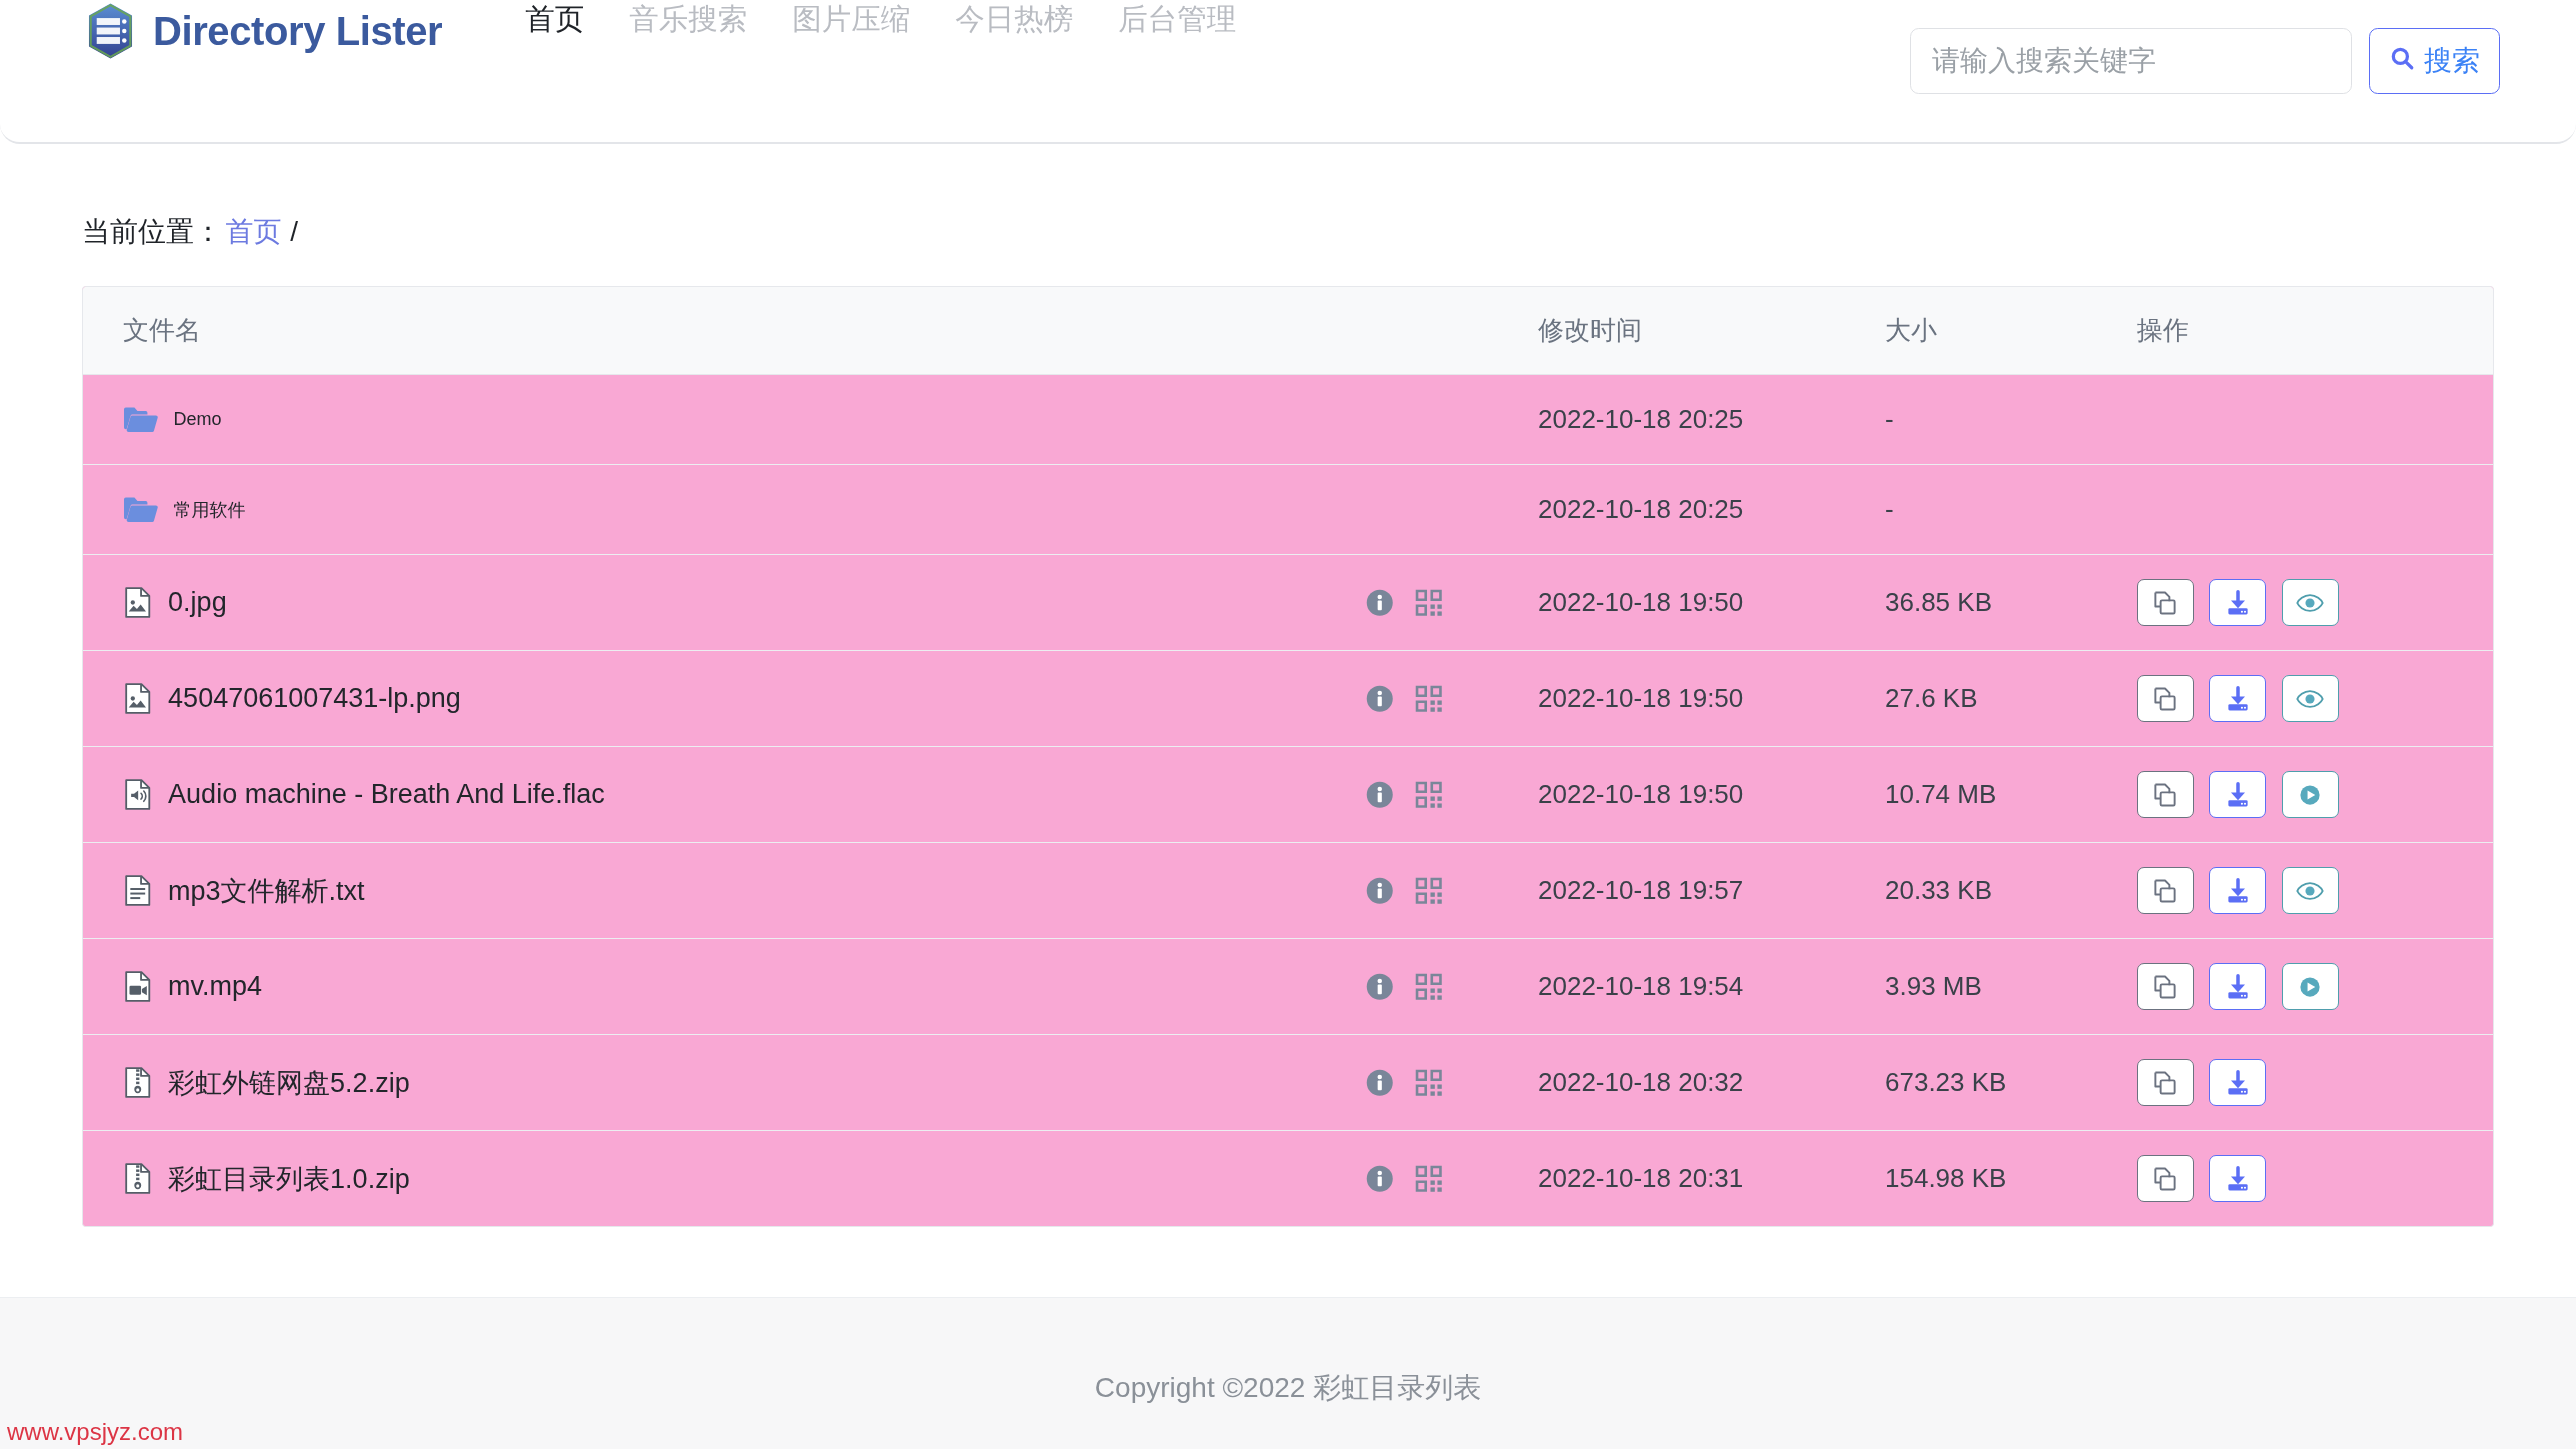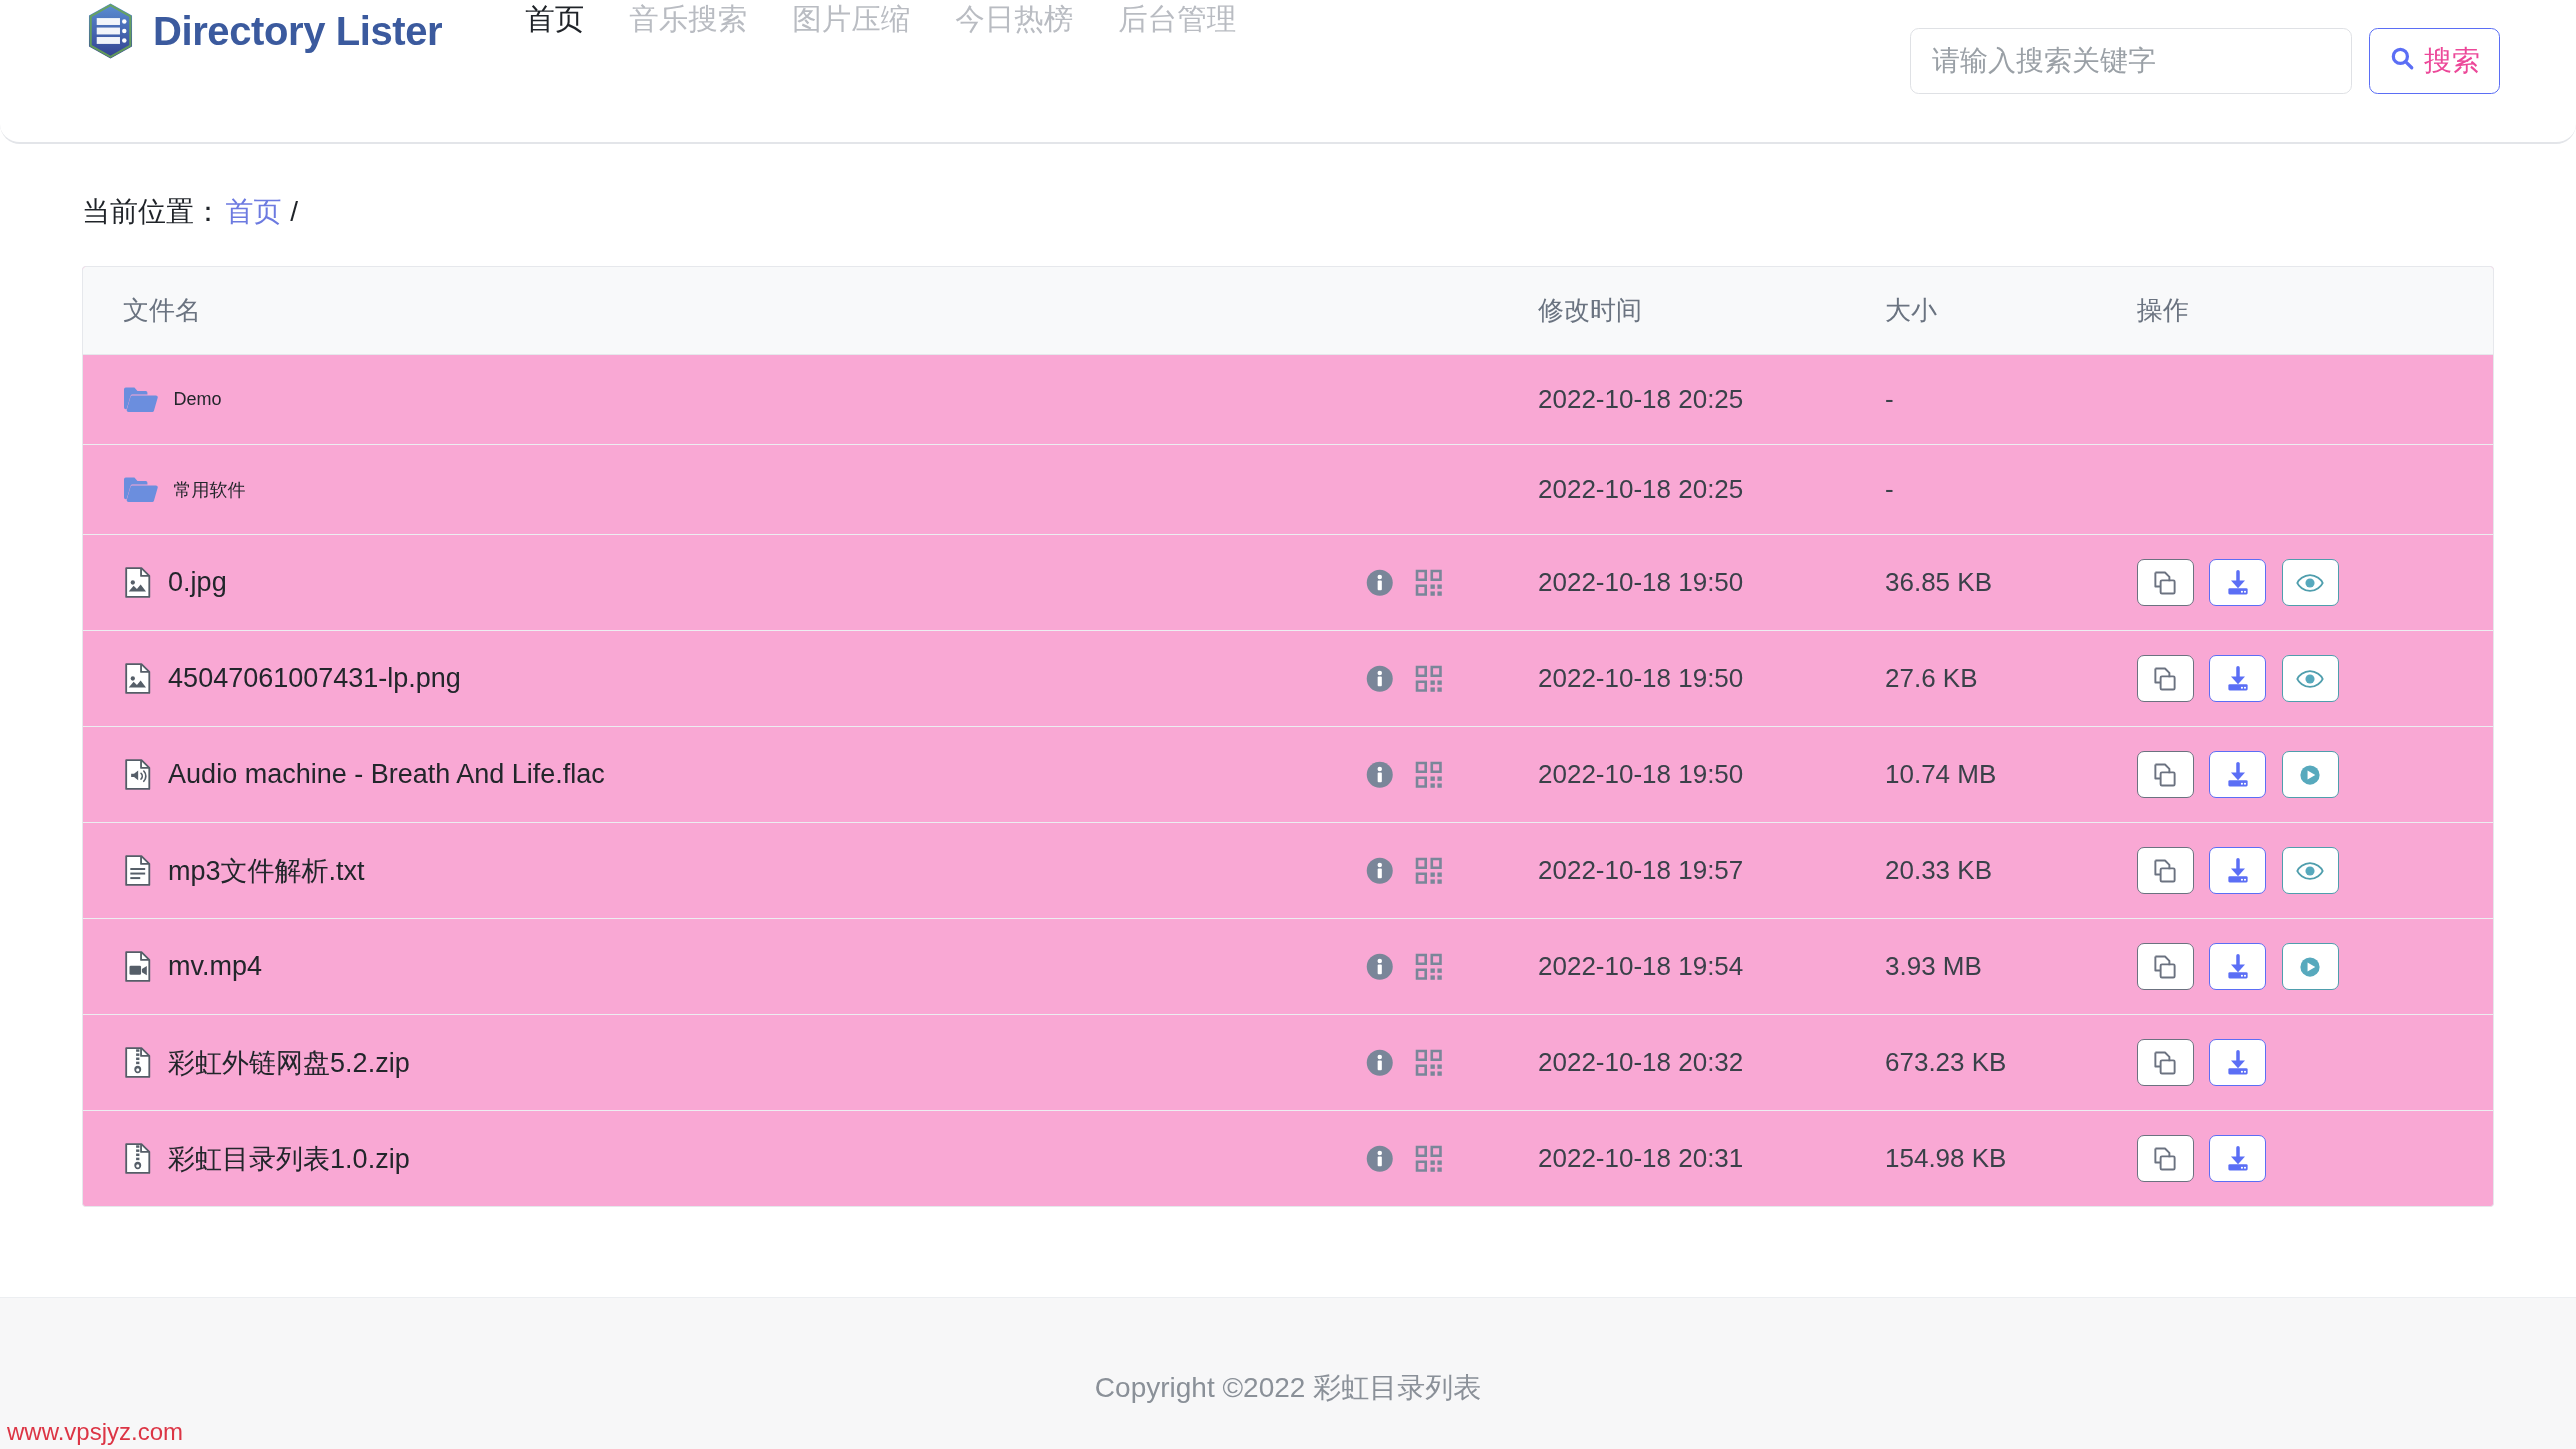--- a/index.html
+++ b/index.html
@@ -70,39 +70,40 @@
     outline: none;
     font-family: "Liberation Sans", "DejaVu Sans", sans-serif;
   }
   .search-input::placeholder { color: #9aa0a6; }
   .search-btn {
     height: 66px;
     min-width: 130px;
     border: 1.7px solid #5b6ef5;
     border-radius: 8.7px;
     background: #fff;
-    color: #ec4899;
+    color: #3b82f6;
     font-size: 28px;
     display: flex;
     align-items: center;
     justify-content: center;
     gap: 8.7px;
     cursor: pointer;
     padding: 8px 19px;
     font-family: "Liberation Sans", "DejaVu Sans", sans-serif;
   }
 
   
   .breadcrumb {
     padding: 49px 0 0 82px;
     font-size: 28px;
     color: #1f2328;
     display: flex;
     align-items: baseline;
     gap: 0;
+    margin-top: 20px;
   }
   .breadcrumb-link {
     color: #6c7ae0;
     text-decoration: none;
     cursor: pointer;
     margin: 0 8.7px 0 3.5px;
   }
   .breadcrumb-sep { color: #1f2328; }
 
   

